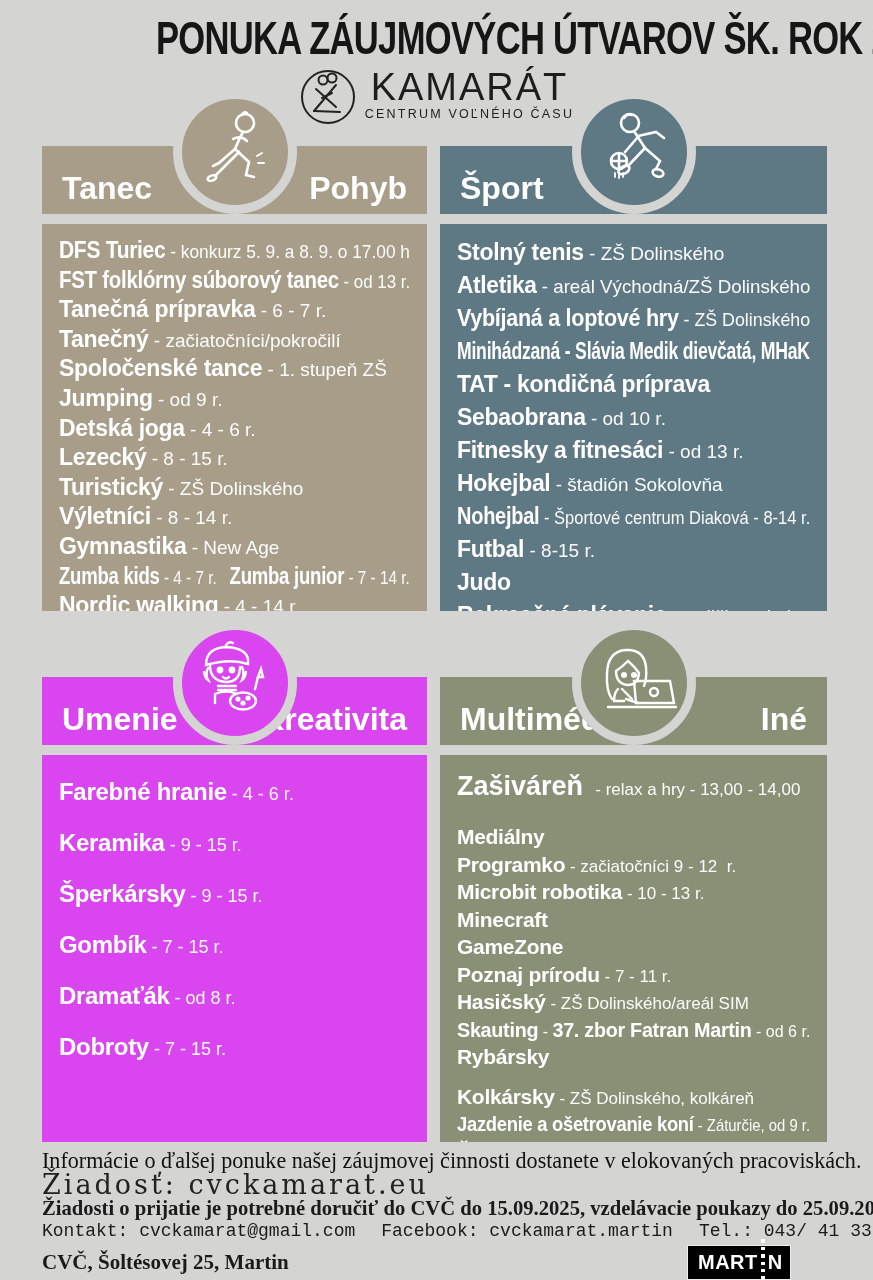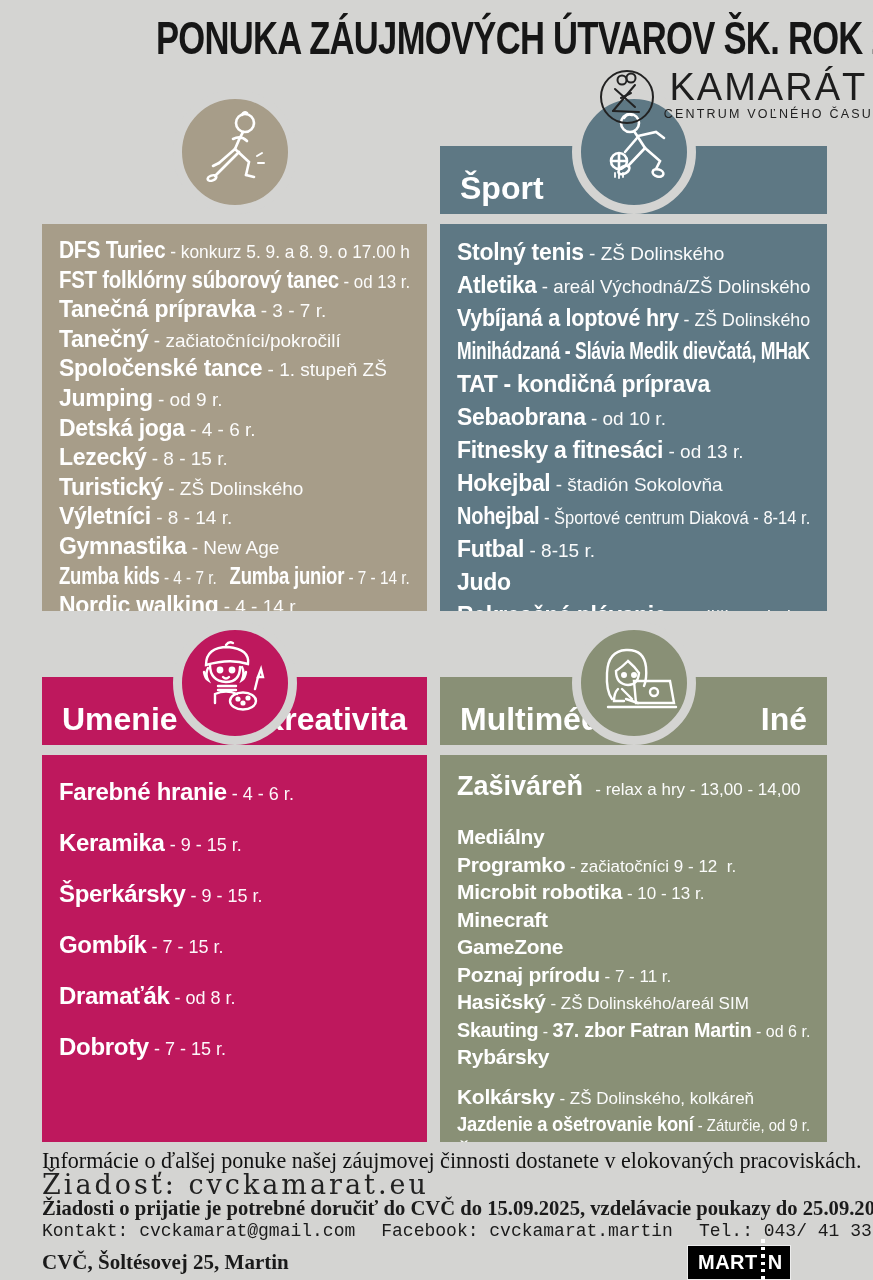--- a/index.html
+++ b/index.html
@@ -10,21 +10,21 @@
     position:relative;overflow:hidden;
     color:#1a1a1a;
   }
   
   .poster-title{margin-top:12px;text-align:center;white-space:nowrap;}
   .poster-title .fitx{
     display:inline-block;font-weight:bold;font-size:47px;line-height:52px;
     letter-spacing:-1px;color:#161616;transform-origin:50% 50%;
   }
   .logo-row{
-    margin-top:4px;height:60px;display:flex;justify-content:flex-end;
+    margin-top:4px;height:60px;display:flex;justify-content:center;
     align-items:flex-start;gap:8px;position:relative;z-index:3;
   }
   .logo-circle{flex:0 0 auto;}
   .logo-text{display:flex;flex-direction:column;align-items:center;}
   .logo-name{font-size:38px;line-height:38px;font-weight:400;letter-spacing:2px;color:#1d1d1d;}
   .logo-sub{font-size:12.5px;letter-spacing:2.2px;color:#222;margin-top:1px;}
 
   
   .sections{
     display:grid;grid-template-columns:385px 387px;column-gap:13px;row-gap:10px;
@@ -43,21 +43,21 @@
     width:106px;height:106px;border-radius:50%;
     border:9px solid #d4d4d2;z-index:2;
     display:flex;align-items:center;justify-content:center;
   }
   .body{
     margin-top:10px;height:387px;box-sizing:border-box;
     padding:13px 17px 0 17px;overflow:hidden;
   }
   .c-tan{background:#a79d89;}
   .c-sport{background:#5e7884;}
-  .c-umenie{background:#be185d;justify-content:space-between;}
+  .c-umenie{background:#d946ef;justify-content:space-between;}
   .c-multi{background:#899076;}
 
   
   .item{white-space:pre;}
   .inner{display:inline-block;white-space:pre;transform-origin:0 55%;}
   .s-name{font-weight:bold;color:#fff;letter-spacing:-0.3px;}
   .s-detail{font-weight:400;color:rgba(255,255,255,0.97);}
   .s-name-lg{font-weight:bold;color:#fff;}
 
   .sec-tanec  .item{line-height:27.6px;}
@@ -119,40 +119,44 @@
   <span class="logo-text">
     <span class="logo-name">KAMARÁT</span>
     <span class="logo-sub">CENTRUM VOĽNÉHO ČASU</span>
   </span>
 </div>
 
 <div class="sections">
 
   <div class="section sec-tanec">
     <div class="sec-head">
+      <div class="band c-tan">
+        <span class="band-label">Tanec</span>
+        <span class="band-label">Pohyb</span>
+      </div>
       <div class="icon-circle c-tan">
         <svg width="92" height="92" viewBox="0 0 92 92" fill="none" stroke="#fff" stroke-width="2.6" stroke-linecap="round">
           <circle cx="56" cy="17" r="9"></circle>
           <path d="M53 9 q2 -4 5 -2"></path>
           <path d="M54 26 C50 33 48 38 46 43"></path>
           <path d="M44 33 Q52 29 58 35"></path>
           <path d="M46 43 L30 57"></path>
           <path d="M30 57 L24 60"></path>
           <path d="M46 43 L60 56 L57 69"></path>
           <path d="M57 69 L65 71"></path>
           <path d="M50 46 L26 70"></path>
           <ellipse cx="23" cy="72" rx="4.5" ry="2.5" transform="rotate(-20 23 72)"></ellipse>
           <path d="M68 50 l5 -3 M69 57 l6 0" stroke-width="2"></path>
         </svg>
       </div>
     </div>
     <div class="body c-tan">
         <div class="item"><span class="inner fit-item" style="transform: scaleX(0.9117);"><span class="s-name">DFS Turiec</span><span class="s-detail"> - konkurz 5. 9. a 8. 9. o 17.00 h</span></span></div>
         <div class="item"><span class="inner fit-item" style="transform: scaleX(0.8886);"><span class="s-name">FST folklórny súborový tanec</span><span class="s-detail"> - od 13 r.</span></span></div>
-        <div class="item"><span class="inner fit-item"><span class="s-name">Tanečná prípravka</span><span class="s-detail"> - 3 - 7 r.</span></span></div>
+        <div class="item"><span class="inner fit-item"><span class="s-name">Tanečná prípravka</span><span class="s-detail"> - 6 - 7 r.</span></span></div>
         <div class="item"><span class="inner fit-item"><span class="s-name">Tanečný</span><span class="s-detail"> - začiatočníci/pokročilí</span></span></div>
         <div class="item"><span class="inner fit-item"><span class="s-name">Spoločenské tance</span><span class="s-detail"> - 1. stupeň ZŠ</span></span></div>
         <div class="item"><span class="inner fit-item"><span class="s-name">Jumping</span><span class="s-detail"> - od 9 r.</span></span></div>
         <div class="item"><span class="inner fit-item"><span class="s-name">Detská joga</span><span class="s-detail"> - 4 - 6 r.</span></span></div>
         <div class="item"><span class="inner fit-item"><span class="s-name">Lezecký</span><span class="s-detail"> - 8 - 15 r.</span></span></div>
         <div class="item"><span class="inner fit-item"><span class="s-name">Turistický</span><span class="s-detail"> - ZŠ Dolinského</span></span></div>
         <div class="item"><span class="inner fit-item"><span class="s-name">Výletníci</span><span class="s-detail"> - 8 - 14 r.</span></span></div>
         <div class="item"><span class="inner fit-item"><span class="s-name">Gymnastika</span><span class="s-detail"> - New Age</span></span></div>
         <div class="item"><span class="inner fit-item" style="transform: scaleX(0.8069);"><span class="s-name">Zumba kids</span><span class="s-detail"> - 4 - 7 r.   </span><span class="s-name">Zumba junior</span><span class="s-detail"> - 7 - 14 r.</span></span></div>
         <div class="item"><span class="inner fit-item"><span class="s-name">Nordic walking</span><span class="s-detail"> - 4 - 14 r.</span></span></div>

